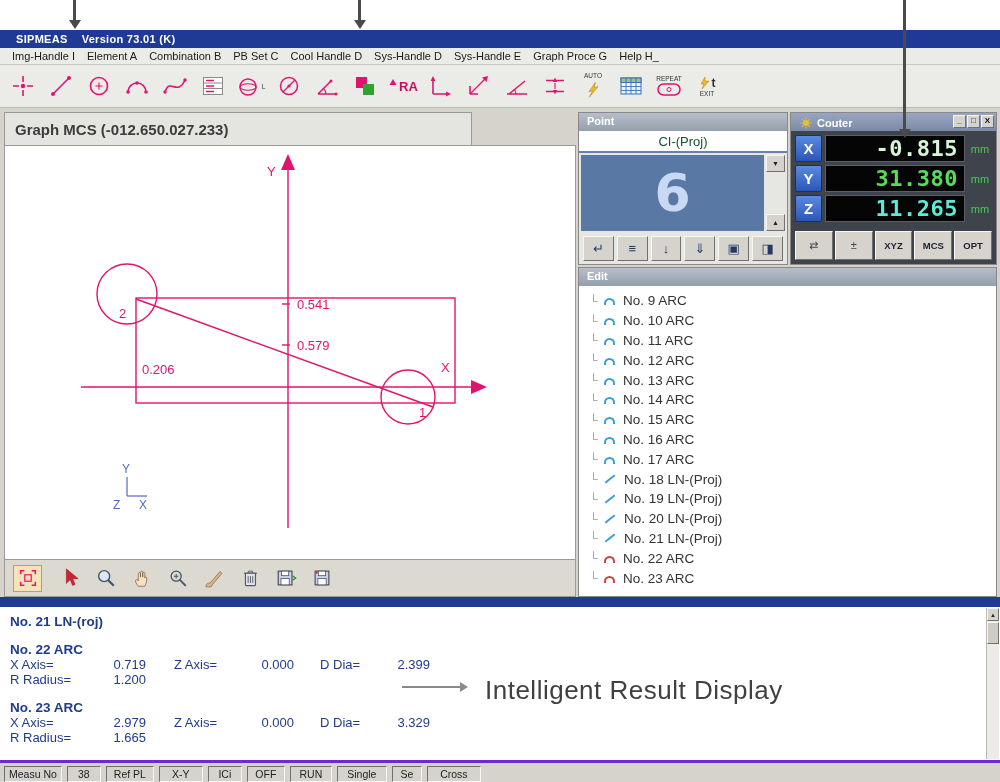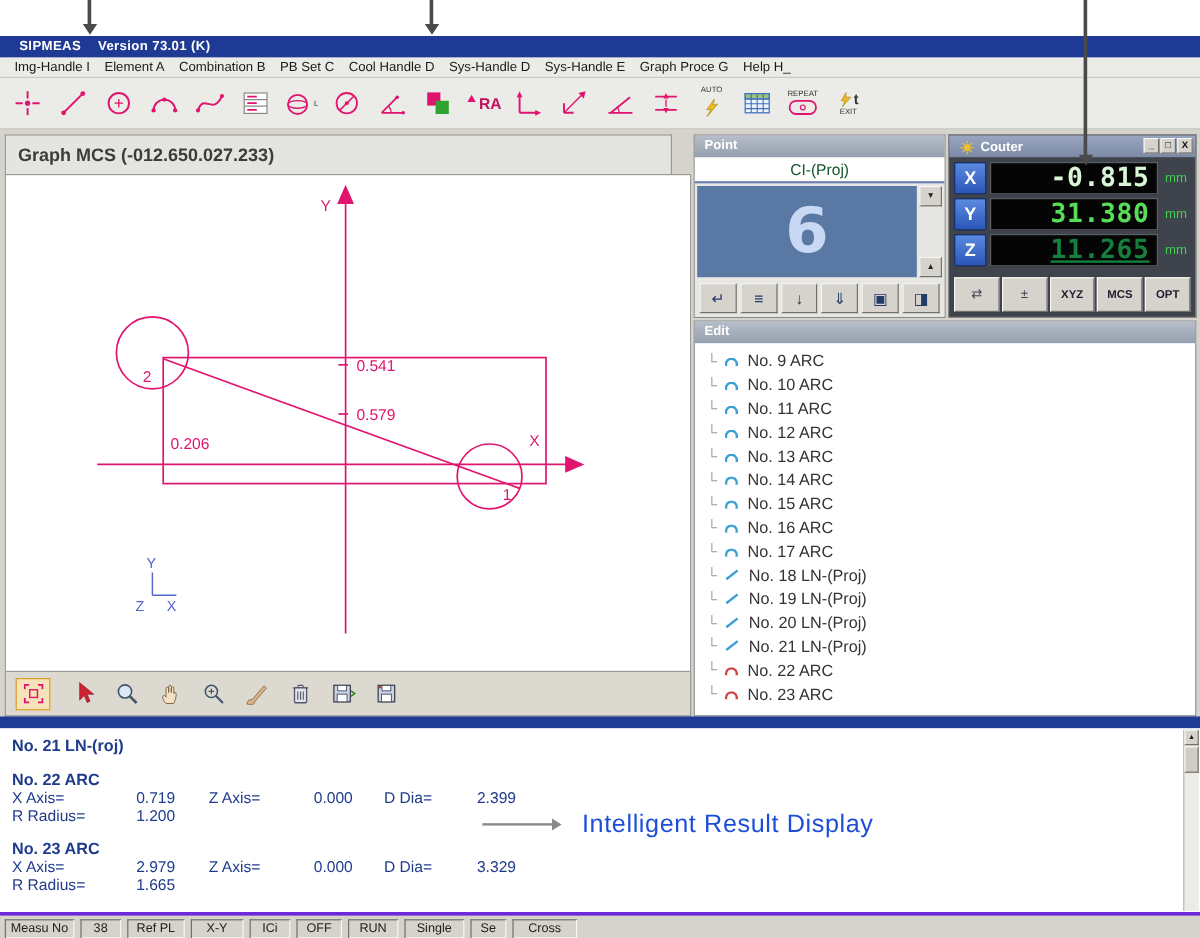--- a/index.html
+++ b/index.html
@@ -22,21 +22,21 @@
   .isvg { display:block; }
   .tlabel-sm { font-size:6.5px; color:#333; line-height:7px; }
   .tlabel-ra { color:#c01060; font-weight:bold; font-size:13px; line-height:13px; }
   .tlabel-t { font-size:12px; font-weight:bold; color:#333; }
   .exit-top { display:flex; align-items:center; gap:1px; }
 
   
   .workspace { position:absolute; left:0; top:108px; width:1000px; height:489px; background:#d6d3cc; }
 
   
-  .graph-header { position:absolute; left:4px; top:112px; width:556px; height:33px; background:#e4e4e0; border:1px solid #9a9a96; border-bottom:none; font-size:15px; font-weight:bold; color:#3c3c3c; padding:8px 0 0 10px; }
+  .graph-header { position:absolute; left:4px; top:112px; width:468px; height:33px; background:#e4e4e0; border:1px solid #9a9a96; border-bottom:none; font-size:15px; font-weight:bold; color:#3c3c3c; padding:8px 0 0 10px; }
   .graph-canvas { position:absolute; left:4px; top:145px; width:572px; height:415px; background:#ffffff; border:1px solid #9a9a96; }
   .graph-toolbar { position:absolute; left:4px; top:560px; width:572px; height:37px; background:#dcd9d1; border:1px solid #9a9a96; border-top:none; display:flex; align-items:center; gap:7px; padding-left:8px; }
   .gbtn { width:29px; height:27px; display:flex; align-items:center; justify-content:center; }
   .gbtn.active { background:#f6e3ba; border:1px solid #d89c28; margin-right:6px; }
 
   
   .point-win { position:absolute; left:578px; top:112px; width:210px; height:153px; background:#efefec; border:1px solid #88888a; display:flex; flex-direction:column; }
   .win-header { height:18px; background:linear-gradient(#b6bec9,#94a0ae); color:#fff; font-size:11px; font-weight:bold; padding:2px 0 0 8px; position:relative; }
   .point-type { height:22px; background:#fff; text-align:center; color:#14532d; font-size:13px; padding-top:3px; border-bottom:2px solid #6a7fae; }
   .point-mid { flex:1; display:flex; background:#e6e6e2; padding:2px; }
@@ -48,21 +48,21 @@
 
   
   .counter-win { position:absolute; left:790px; top:112px; width:207px; height:153px; background:#3f444c; border:1px solid #88888a; display:flex; flex-direction:column; }
   .counter-win .win-header { background:linear-gradient(#9aa6c0,#7c8aa8); display:flex; align-items:center; gap:4px; }
   .winbtns { position:absolute; right:2px; top:2px; display:flex; gap:1px; }
   .winbtn { width:13px; height:13px; background:#d6d3cc; border:1px solid; border-color:#f6f6f2 #70706c #70706c #f6f6f2; font-size:8px; line-height:10px; text-align:center; color:#111; }
   .counter-rows { display:flex; flex-direction:column; gap:3px; padding:4px; }
   .crow { display:flex; height:27px; gap:3px; }
   .caxis { width:27px; background:linear-gradient(#5b8ae0,#2b56b8); color:#fff; font-weight:bold; font-size:15px; display:flex; align-items:center; justify-content:center; border:1px solid #16306e; border-radius:2px; }
   .clcd { flex:1; background:#050505; border:1px solid #5a5f66; font-family:"DejaVu Sans Mono",monospace; font-size:22px; font-weight:bold; display:flex; align-items:center; justify-content:flex-end; padding-right:6px; letter-spacing:.5px; }
-  .lcd-x { color:#d8f5d8; } .lcd-y { color:#58dd58; } .lcd-z { color:#15803d;text-decoration:underline; }
+  .lcd-x { color:#d8f5d8; } .lcd-y { color:#58dd58; } .lcd-z { color:#5eead4; }
   .cunit { width:24px; color:#3ccf50; font-size:11px; display:flex; align-items:center; justify-content:center; }
   .counter-buttons { margin-top:auto; display:flex; gap:2px; padding:0 4px 4px; }
   .cbtn { flex:1; height:29px; background:#d6d3cc; border:1px solid; border-color:#f6f6f2 #70706c #70706c #f6f6f2; display:flex; flex-direction:column; align-items:center; justify-content:center; color:#223; }
   .cbtn .g { font-size:11px; line-height:11px; color:#445; }
   .cbtn .l { font-size:9.5px; line-height:10px; font-weight:bold; }
 
   
   .edit-win { position:absolute; left:578px; top:267px; width:419px; height:330px; background:#fff; border:1px solid #88888a; display:flex; flex-direction:column; }
   .edit-list { flex:1; padding:5px 0 0 10px; overflow:hidden; }
   .eitem { height:19.8px; display:flex; align-items:center; font-size:13.5px; color:#333; }
@@ -77,21 +77,21 @@
   .rtitle { font-weight:bold; font-size:13.5px; }
   .rrow { line-height:15px; }
   .rl { display:inline-block; width:78px; }
   .rv { display:inline-block; width:58px; text-align:right; }
   .rl2 { display:inline-block; width:62px; margin-left:28px; }
   .rl3 { display:inline-block; width:52px; margin-left:26px; }
   .mt14 { margin-top:13px; }
   .ann-wrap { position:absolute; left:402px; top:682px; display:flex; align-items:center; }
   .ann-line { width:58px; height:2px; background:#8a8a8a; }
   .ann-head { width:0; height:0; border-top:5px solid transparent; border-bottom:5px solid transparent; border-left:8px solid #8a8a8a; }
-  .ann-text { position:absolute; left:485px; top:675px; font-size:21px; color:#1d4ed8; letter-spacing:.5px; white-space:nowrap; }
+  .ann-text { position:absolute; left:485px; top:675px; font-size:26px; color:#404040; letter-spacing:.5px; white-space:nowrap; }
   .rscroll { position:absolute; left:986px; top:608px; width:13px; height:151px; background:#ecebe7; border-left:1px solid #b9b9b4; }
   .rscroll .spinbtn { height:13px; font-size:6px; }
   .rthumb { height:22px; margin-top:1px; background:#cfccc4; border:1px solid; border-color:#f6f6f2 #70706c #70706c #f6f6f2; }
 
   
   .statusbar { position:absolute; left:0; top:760px; width:1000px; height:22px; background:#d6d3cc; border-top:3px solid #6d28d9; display:flex; gap:5px; padding:3px 0 0 4px; }
   .sfield { height:16px; border:1px solid; border-color:#70706c #f6f6f2 #f6f6f2 #70706c; font-size:10.5px; color:#222; text-align:center; padding:1px 4px 0; }
 </style>
 </head>
 <body>

